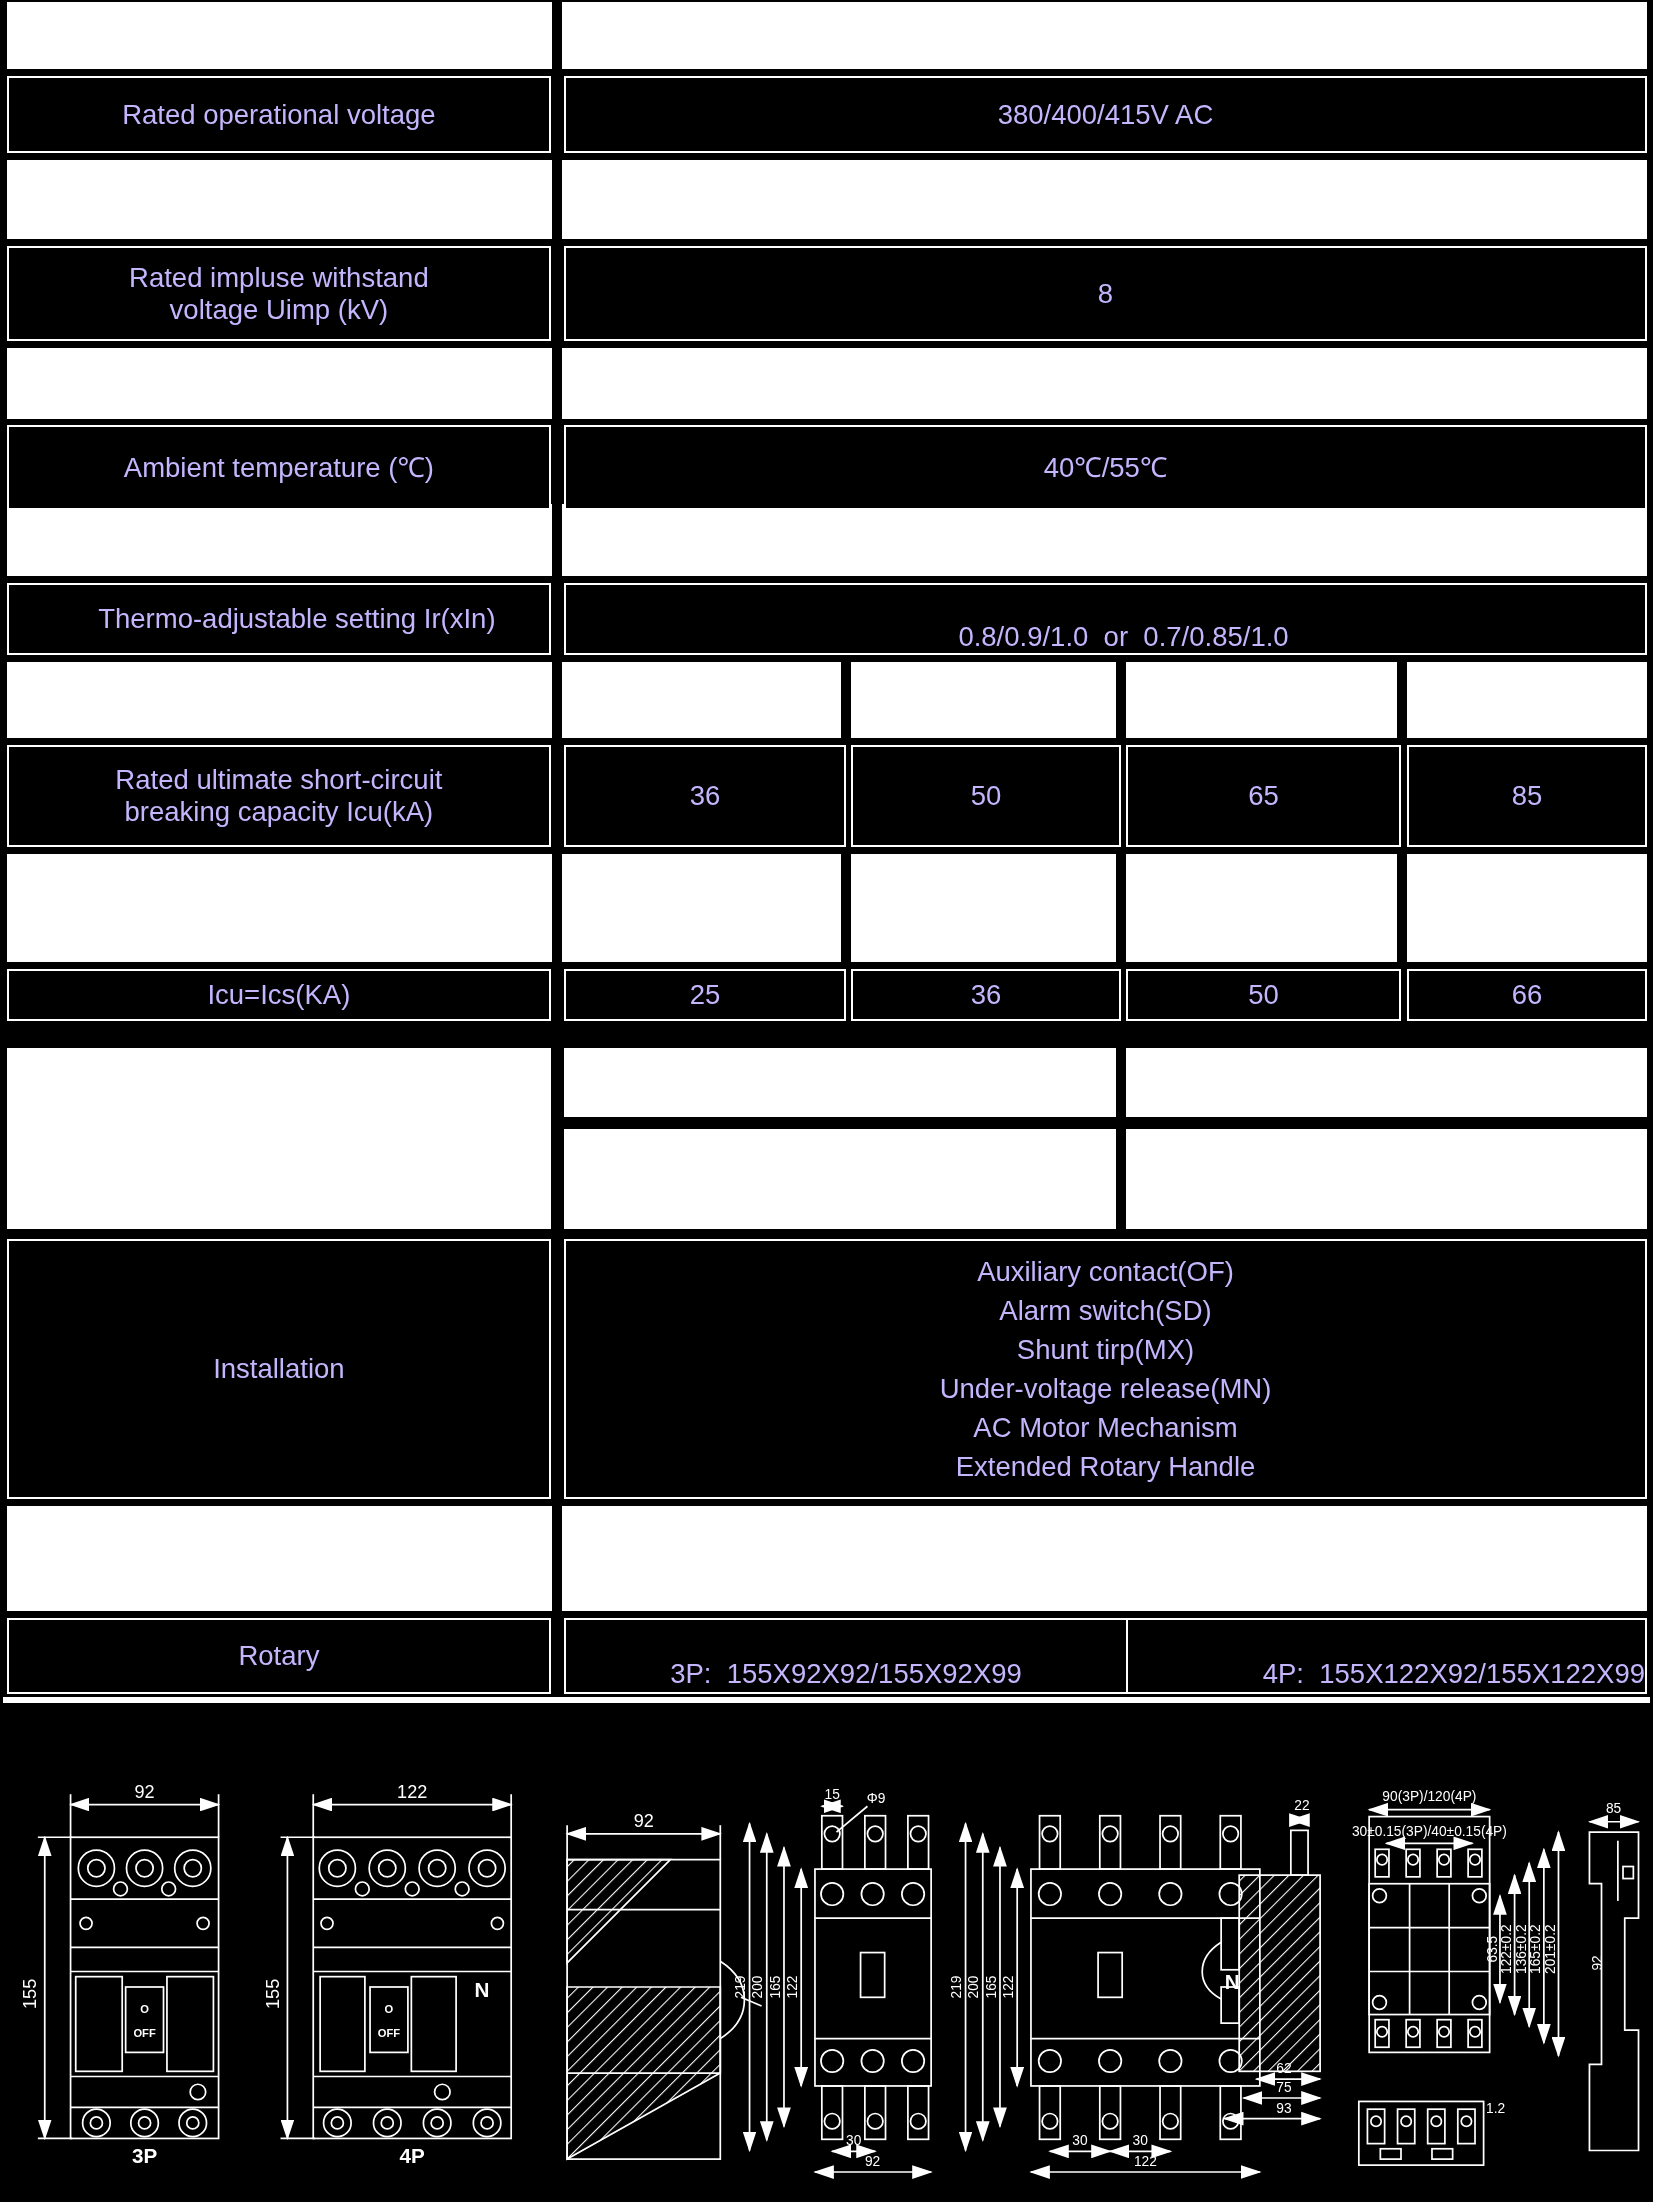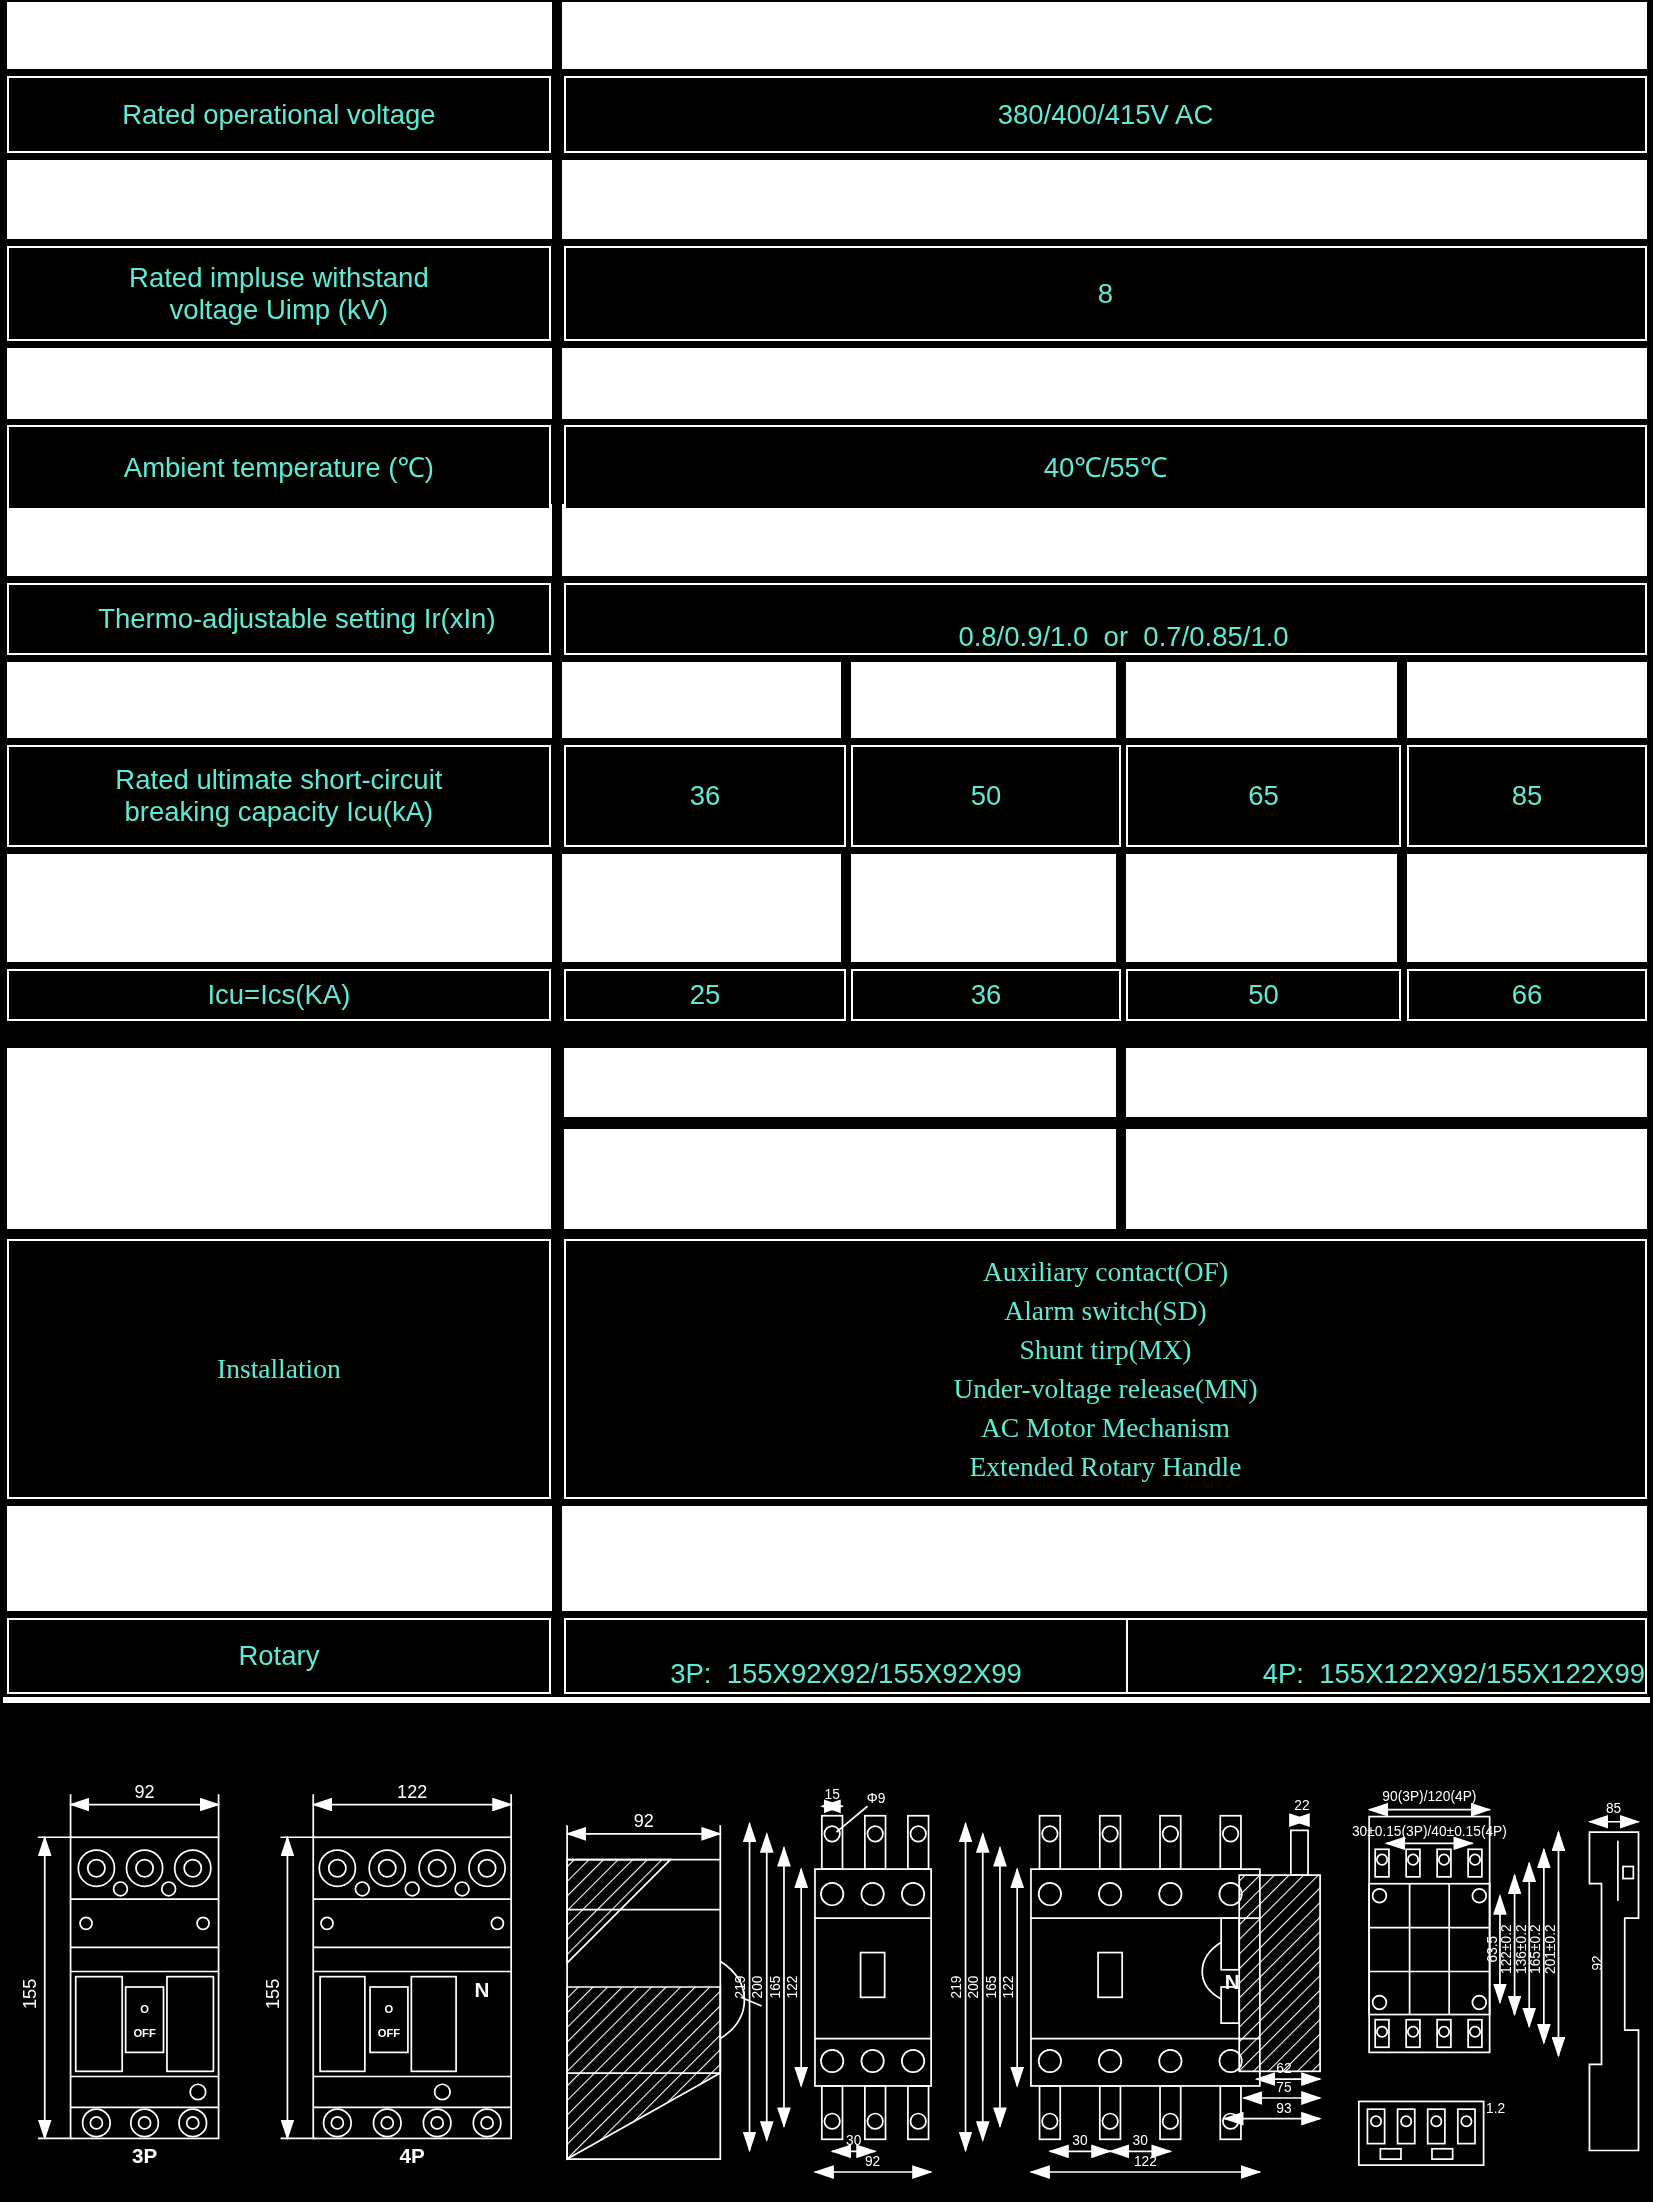--- a/index.html
+++ b/index.html
@@ -1,17 +1,17 @@
 <!DOCTYPE html>
 <html style="font-size:13.8px"><head>
 <meta charset="utf-8">
 <style>
   html,body{margin:0;padding:0;background:#000;}
   .page{position:relative;width:1654px;height:2203px;background:#000;
-        font-family:"Liberation Sans", sans-serif;color:#5eead4;overflow:hidden;}
+        font-family:"Liberation Sans", sans-serif;color:#c4b5fd;overflow:hidden;}
 
   
   .spacer{position:absolute;left:6.9px;width:1640px;background:#fff;}
   .s1{top:1.7px;height:67px;}
   .s2{top:160px;height:79px;}
   .s3{top:348px;height:71px;}
   .s4{top:504px;height:72px;}
   .s5{top:662px;height:76px;}
   .s6{top:854px;height:108px;}
   .s8{top:1506px;height:105px;}
@@ -37,21 +37,21 @@
   .c-v4-3{left:1126px;width:275px;}
   .c-v4-4{left:1407px;width:240px;}
   .c-v2-1{left:564px;width:564px;}
   .c-v2-2{left:1126px;width:521px;justify-content:flex-end;}
   .r1{top:76px;height:77px;}
   .r2{top:246px;height:95px;}
   .r3{top:425px;height:85px;}
   .r4{top:583px;height:72px;padding-left:36px;}
   .r5{top:745px;height:102px;}
   .r6{top:969px;height:52px;text-align:center;}
-  .r7{top:1239px;height:260px;font-family:Liberation Serif, serif;}
+  .r7{top:1239px;height:260px;}
   .r8{top:1618px;height:76px;}
   .lines45 div{line-height:39px;}
 
   
   .panel-sep{position:absolute;top:1697px;left:3.4px;width:1647px;height:6px;background:#fff;}
   .drawings{position:absolute;top:1703px;left:0;width:1654px;height:500px;}
   svg text{fill:#fff;font-family:"Liberation Sans", sans-serif;font-size:21px;text-anchor:middle;}
   svg .sm{font-size:16px;}
   svg .big{font-size:24px;font-weight:bold;}
   svg .tg{font-size:13px;font-weight:bold;}

